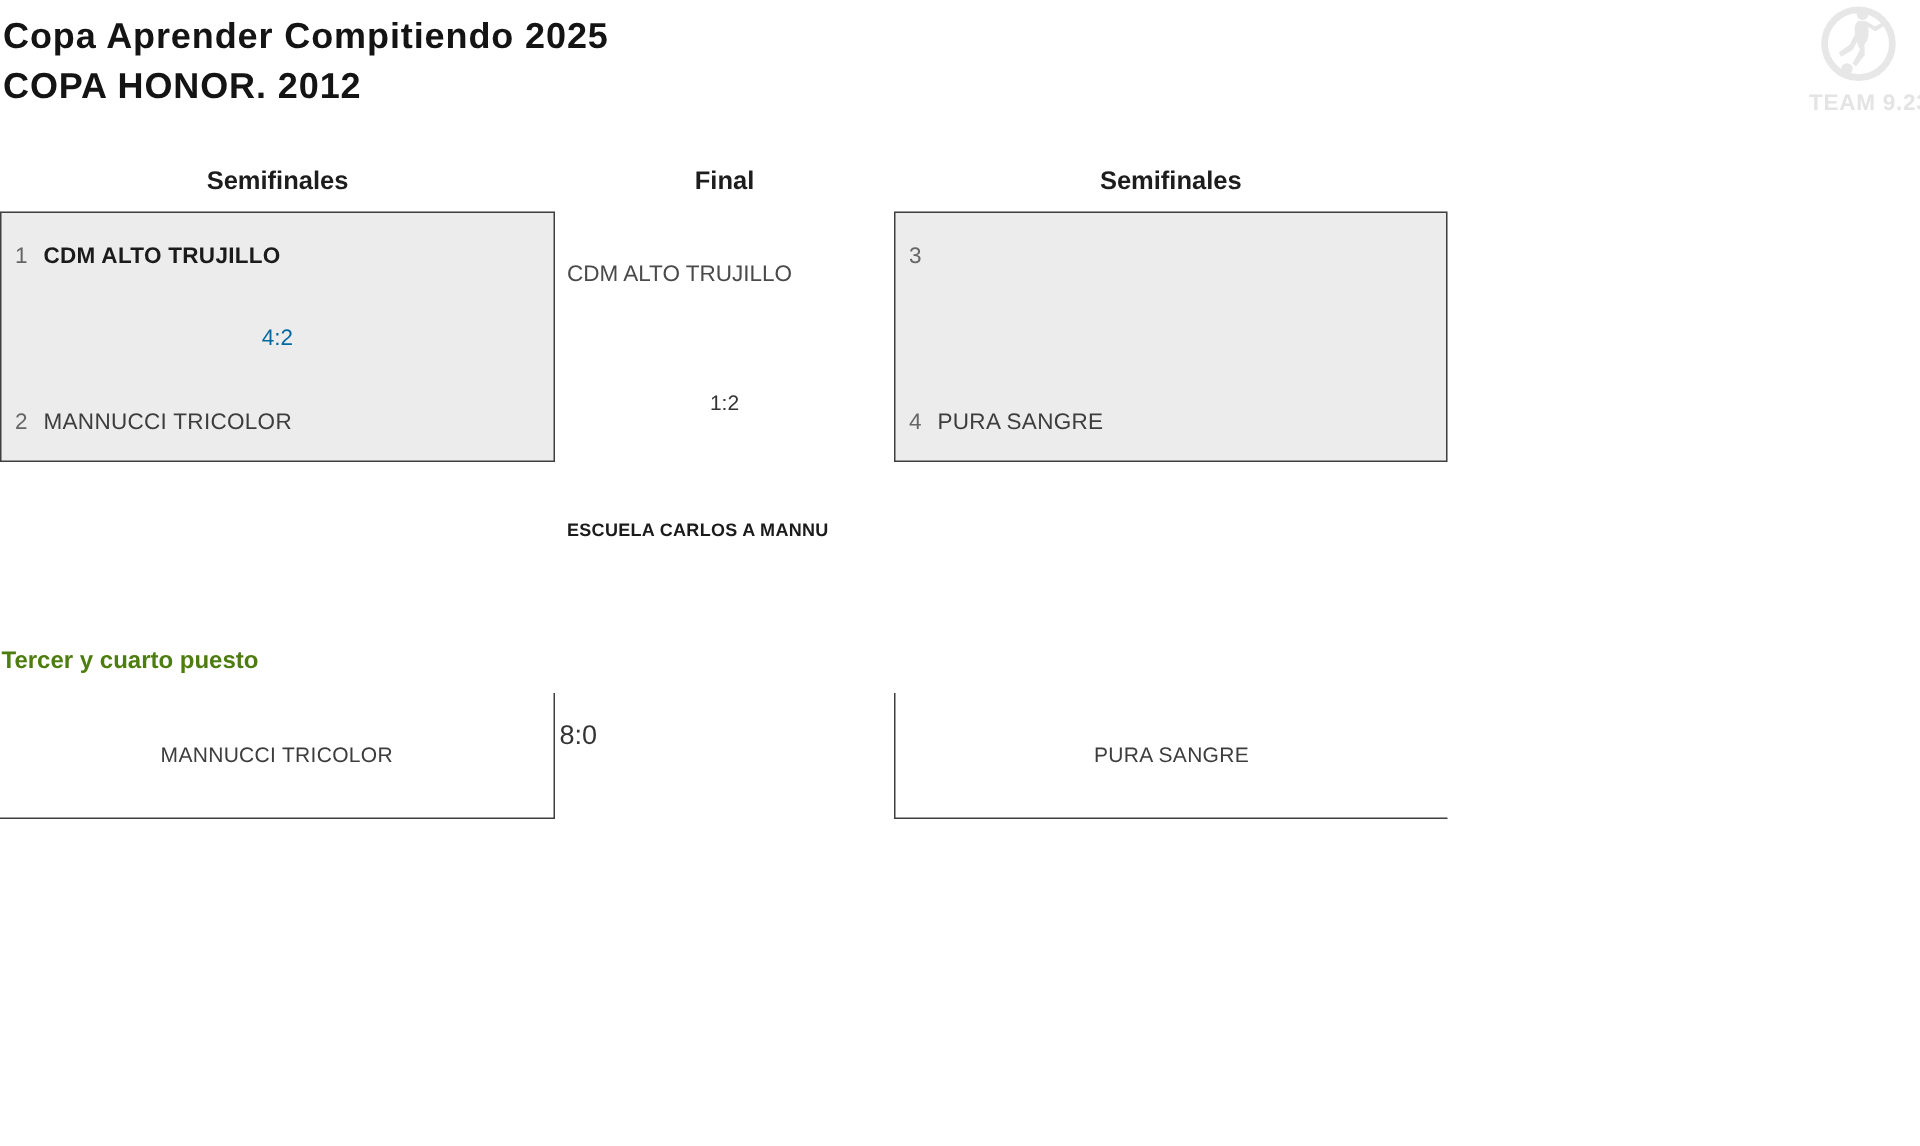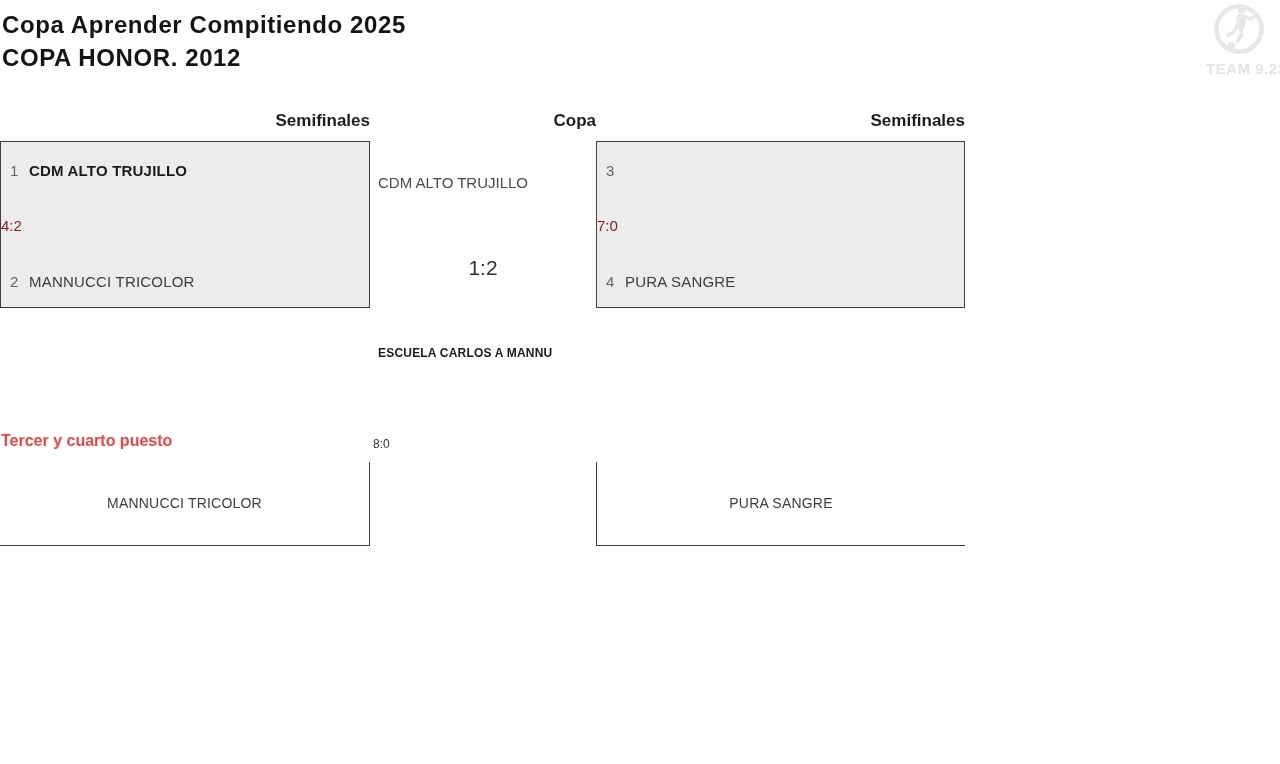--- a/index.html
+++ b/index.html
@@ -31,21 +31,21 @@
   .watermark svg { display:block; margin:0 auto; }
   .watermark-label {
     font-size:15px; font-weight:700; letter-spacing:0.5px;
     line-height:16px; margin-top:2px; white-space:nowrap; color:#e4e4e4;
   }
 
   
   .col-header {
     position:absolute; top:111px; height:19px;
     font-size:17px; line-height:19px; font-weight:700;
-    text-align:right; color:#1d1d1d;
+    text-align:center; color:#1d1d1d;
   }
   .col-header.left   { left:0;     width:370px; }
   .col-header.center { left:370px; width:226px; }
   .col-header.right  { left:596px; width:369px; }
 
   
   .match-box {
     position:absolute; top:141px; height:167px;
     background:#ececec; border:1px solid #3f3f3f;
   }
@@ -60,62 +60,62 @@
   .team-row.top    { top:20px;  }
   .team-row.bottom { top:131px; }
   .seed {
     flex:0 0 12px; color:#666666; font-weight:400; margin-right:7px;
   }
   .team-name { color:#3d3d3d; font-weight:400; letter-spacing:0.2px; }
   .team-row.winner .team-name { color:#1b1b1b; font-weight:700; }
 
   .match-score {
     position:absolute; left:0; right:0; top:75px;
-    font-size:15px; line-height:18px; color:#7f1d1d;
+    text-align:center; font-size:15px; line-height:18px; color:#0369a1;
   }
 
   
   .final-team-top {
     position:absolute; left:378px; top:174px; width:216px;
     font-size:15px; line-height:18px; color:#4a4a4a;
     white-space:nowrap; overflow:hidden;
   }
   .final-score {
     position:absolute; left:370px; top:259px; width:226px;
-    text-align:center; font-size:21px; line-height:18px; color:#333333;
+    text-align:center; font-size:14px; line-height:18px; color:#333333;
   }
   .final-winner {
     position:absolute; left:378px; top:344px; width:218px;
     font-size:12px; line-height:18px; font-weight:700; color:#1b1b1b;
     letter-spacing:0.2px; white-space:nowrap; overflow:hidden;
   }
 
   
   .tp-heading {
     position:absolute; left:1px; top:431px;
-    font-size:16px; line-height:19px; font-weight:700; color:#ef4444;
+    font-size:16px; line-height:19px; font-weight:700; color:#4d7c0f;
     white-space:nowrap;
   }
   .tp-box {
     position:absolute; top:462px; height:84px;
     display:flex; align-items:center; justify-content:center;
     font-size:14px; line-height:17px; color:#3d3d3d; letter-spacing:0.2px;
     background:#ffffff;
   }
   .tp-box.left {
     left:0; width:370px;
     border-right:1px solid #3f3f3f; border-bottom:1px solid #3f3f3f;
   }
   .tp-box.right {
     left:596px; width:369px;
     border-left:1px solid #3f3f3f; border-bottom:1px solid #3f3f3f;
   }
   .tp-score {
-    position:absolute; left:373px; top:436px;
-    font-size:12px; line-height:16px; color:#333333;
+    position:absolute; left:373px; top:482px;
+    font-size:18px; line-height:16px; color:#333333;
   }
 </style>
 </head>
 <body>
 
 <div class="page">
 
   <div class="title-line1">Copa Aprender Compitiendo 2025</div>
   <div class="title-line2">COPA HONOR. 2012</div>
 
@@ -125,21 +125,21 @@
       <g fill="#e7e7e7">
         <circle cx="35" cy="7" r="4.4"></circle>
         <path d="M32 12 C29.5 13.5 28.6 17.5 29.6 21.5 L25.5 29.5 L17.5 35.5 L19.3 38.6 L27.8 33.4 L30.8 27.6 L33 33.5 L27.6 43.5 L30.2 45.6 L36.6 37.4 L36.4 29.4 C39.2 26.6 40.2 21.4 39 16.6 L44.6 19.8 L51 15.6 L49.6 13.2 L44.2 16.2 L37.8 12.4 Z"></path>
         <circle cx="23.5" cy="47.5" r="4.2"></circle>
       </g>
     </svg>
     <div class="watermark-label">TEAM 9.23</div>
   </div>
 
   <div class="col-header left">Semifinales</div>
-  <div class="col-header center">Copa</div>
+  <div class="col-header center">Final</div>
   <div class="col-header right">Semifinales</div>
 
   <div class="match-box sf-left">
     <div class="team-row top winner">
       <span class="seed">1</span>
       <span class="team-name">CDM ALTO TRUJILLO</span>
     </div>
     <div class="match-score">4:2</div>
     <div class="team-row bottom">
       <span class="seed">2</span>
@@ -148,21 +148,20 @@
   </div>
 
   <div class="final-team-top">CDM ALTO TRUJILLO</div>
   <div class="final-score">1:2</div>
   <div class="final-winner">ESCUELA CARLOS A MANNU</div>
 
   <div class="match-box sf-right">
     <div class="team-row top winner">
       <span class="seed">3</span>
     </div>
-    <div class="match-score">7:0</div>
     <div class="team-row bottom">
       <span class="seed">4</span>
       <span class="team-name">PURA SANGRE</span>
     </div>
   </div>
 
   <div class="tp-heading">Tercer y cuarto puesto</div>
 
   <div class="tp-box left">
     <span>MANNUCCI TRICOLOR</span>

